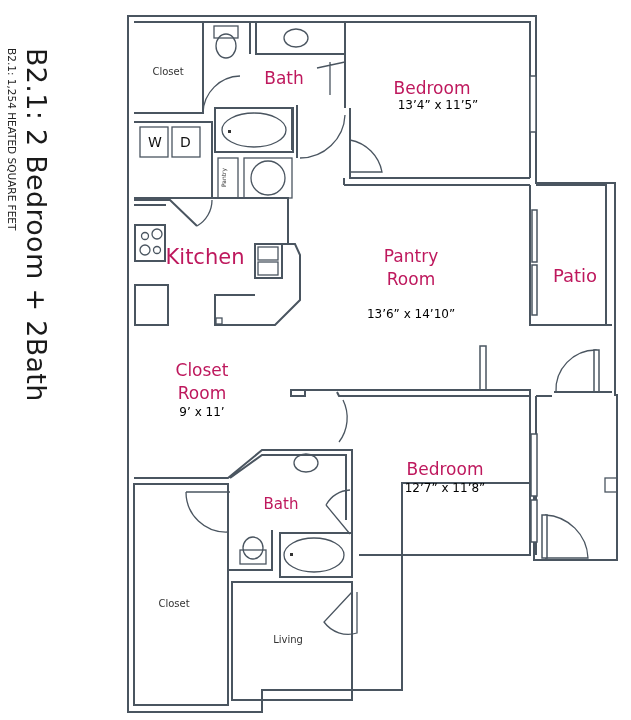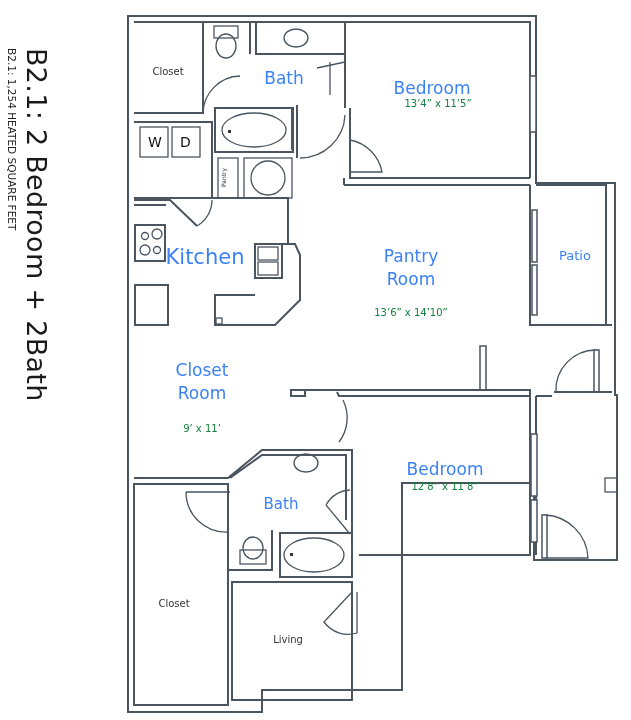--- a/index.html
+++ b/index.html
@@ -4,22 +4,22 @@
 <style>
   html,body{margin:0;padding:0;background:#fff;}
   body{width:631px;height:720px;position:relative;overflow:hidden;font-family:"DejaVu Sans","Liberation Sans",sans-serif;color:#111;}
   .vtitle{position:absolute;left:20px;top:48px;transform-origin:0 0;transform:translate(32px,0) rotate(90deg);white-space:nowrap;font-size:27px;color:#1a1a1a;letter-spacing:0.3px;}
   .vsub{position:absolute;left:4px;top:48px;transform-origin:0 0;transform:translate(14px,0) rotate(90deg);white-space:nowrap;font-size:10.5px;color:#222;}
   svg{position:absolute;left:0;top:0;}
   .wall{fill:none;stroke:#4a5560;stroke-width:2;}
   .thin{fill:none;stroke:#4a5560;stroke-width:1.3;}
   .win{fill:#fff;stroke:#4a5560;stroke-width:1.5;}
   .lbl{position:absolute;text-align:center;white-space:nowrap;transform:translateX(-50%);line-height:1.05;}
-  .rn{font-size:17px;color:#3b82f6;}
-  .rd{font-size:10px;color:#15803d;}
+  .rn{font-size:17px;color:#be185d;}
+  .rd{font-size:12px;color:#000000;}
   .sm{font-size:10px;color:#333;}
   .wd{position:absolute;font-size:14px;color:#111;}
   .pantry{position:absolute;font-size:6px;color:#333;transform-origin:center;transform:rotate(-90deg);white-space:nowrap;}
 </style>
 </head>
 <body>
 
 <div class="vtitle">B2.1: 2 Bedroom + 2Bath</div>
 <div class="vsub">B2.1: 1,254 HEATED SQUARE FEET</div>
 
@@ -111,21 +111,21 @@
 <div class="lbl rn" style="left:284px;top:70px">Bath</div>
 <div class="lbl rn" style="left:432px;top:80px">Bedroom</div>
 <div class="lbl rd" style="left:438px;top:99px">13’4” x 11’5”</div>
 <div class="wd" style="left:148px;top:134px">W</div>
 <div class="wd" style="left:180px;top:134px">D</div>
 <div class="pantry" style="left:214px;top:174px">Pantry</div>
 <div class="lbl rn" style="left:205px;top:246px;font-size:21px">Kitchen</div>
 <div class="lbl rn" style="left:411px;top:248px">Pantry</div>
 <div class="lbl rn" style="left:411px;top:271px">Room</div>
 <div class="lbl rd" style="left:411px;top:308px">13’6” x 14’10”</div>
-<div class="lbl rn" style="left:575px;top:249px;font-size:13px">Patio</div>
+<div class="lbl rn" style="left:575px;top:267px;font-size:18px">Patio</div>
 <div class="lbl rn" style="left:202px;top:362px">Closet</div>
 <div class="lbl rn" style="left:202px;top:385px">Room</div>
-<div class="lbl rd" style="left:202px;top:424px">9’ x 11’</div>
+<div class="lbl rd" style="left:202px;top:406px">9’ x 11’</div>
 <div class="lbl rn" style="left:445px;top:461px">Bedroom</div>
-<div class="lbl rd" style="left:445px;top:482px">12’8” x 11’8”</div>
+<div class="lbl rd" style="left:445px;top:482px">12’7” x 11’8”</div>
 <div class="lbl rn" style="left:281px;top:497px;font-size:15px">Bath</div>
 <div class="lbl sm" style="left:174px;top:599px">Closet</div>
 <div class="lbl sm" style="left:288px;top:635px">Living</div>
 
 </body></html>

